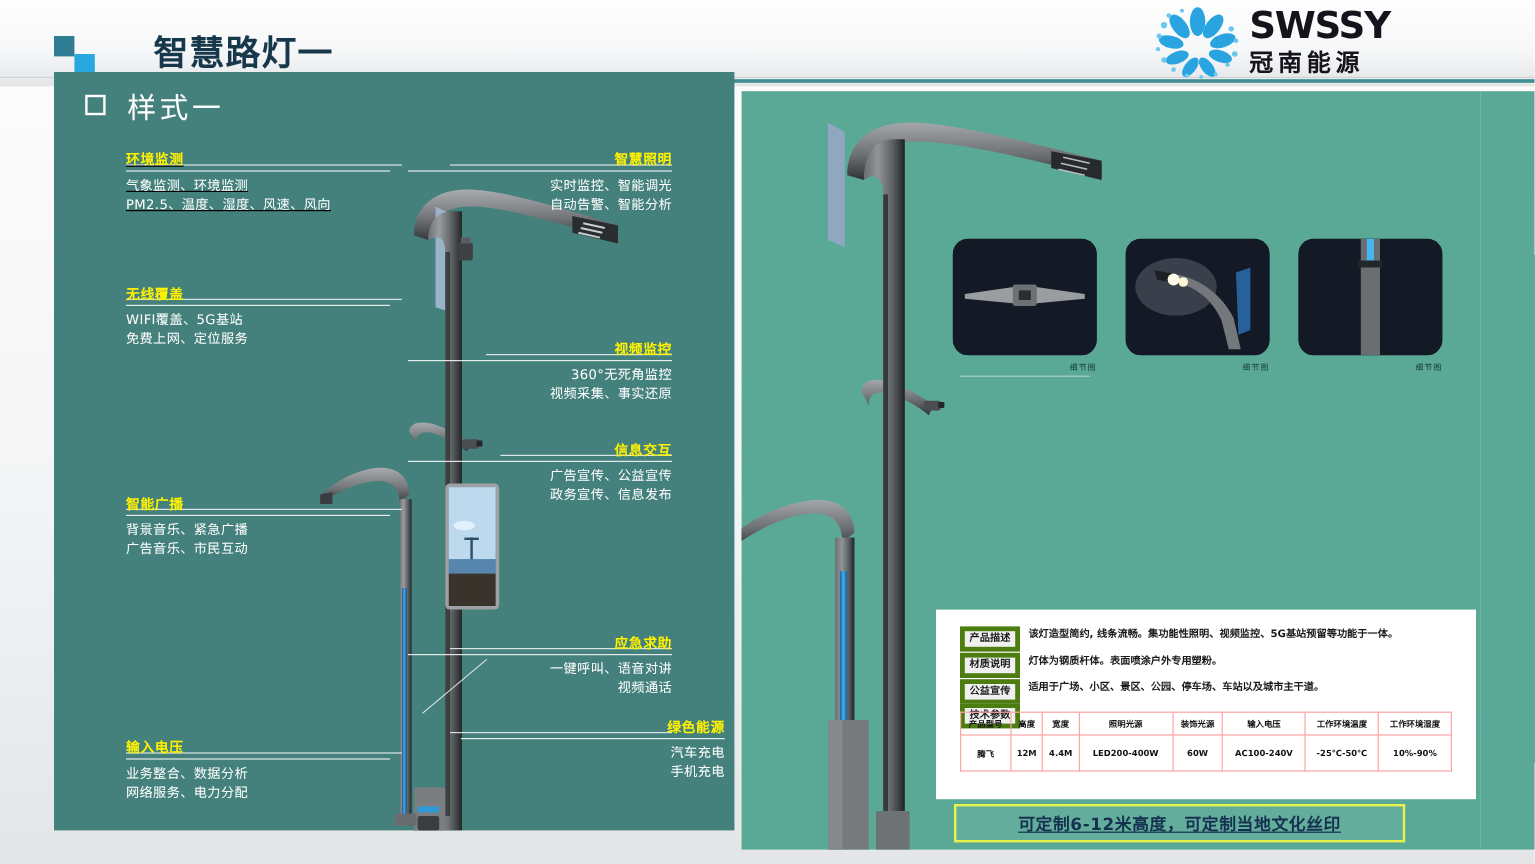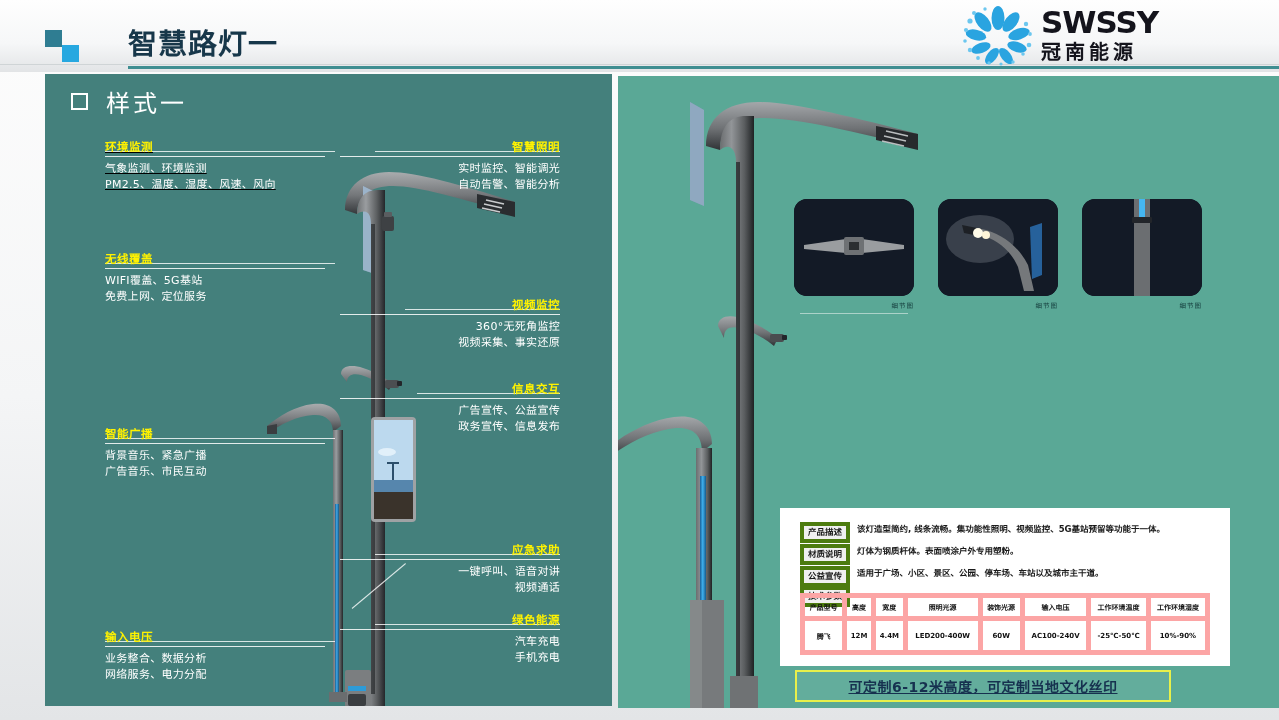--- a/index.html
+++ b/index.html
@@ -30,21 +30,21 @@
   .logo-wrap{position:absolute;right:10px;top:2px;width:320px;height:66px;}
   .logo-mark{position:absolute;left:10px;top:2px;width:78px;height:62px;}
   .logo-text{position:absolute;left:92px;top:4px;width:220px;}
   .logo-name{font-family:"DejaVu Sans","Liberation Sans",sans-serif;
     font-size:31px;font-weight:bold;color:#14141c;letter-spacing:-1px;line-height:32px;}
   .logo-sub{font-family:"DejaVu Sans","Liberation Sans",sans-serif;
     font-size:20px;font-weight:bold;color:#14141c;letter-spacing:4px;line-height:24px;
     margin-top:2px;}
 
   
-  .panel-left{position:absolute;left:45px;top:74px;width:567px;height:632px;
+  .panel-left{position:absolute;left:45px;top:60px;width:567px;height:632px;
     background:#44807c;}
   .panel-right{position:absolute;left:618px;top:76px;width:616px;height:632px;
     background:#5aa896;}
   .edge-right{position:absolute;left:1234px;top:76px;width:45px;height:632px;
     background:#5aa896;}
 
   
   .sec-title{position:absolute;left:26px;top:10px;display:flex;align-items:center;gap:18px;}
   .sec-box{width:17px;height:17px;border:2px solid #ffffff;box-sizing:border-box;}
   .sec-text{font-family:"DejaVu Sans","Liberation Sans",sans-serif;
@@ -74,21 +74,21 @@
 
   
   .spec{position:absolute;left:780px;top:508px;width:450px;height:158px;background:#ffffff;}
   .spec-row{position:absolute;left:20px;display:flex;align-items:flex-start;gap:7px;}
   .spec-tag{border:4px solid #4d7c0f;background:#f0f0f0;padding:1px 4px;
     font-size:8.5px;font-weight:bold;color:#1a1a1a;white-space:nowrap;line-height:11px;
     font-family:"DejaVu Sans","Liberation Sans",sans-serif;}
   .spec-txt{font-size:8.5px;color:#1a1a1a;font-weight:bold;line-height:12px;white-space:nowrap;
     font-family:"DejaVu Sans","Liberation Sans",sans-serif;padding-top:1px;}
   table.tech{position:absolute;left:20px;top:85px;border-collapse:collapse;width:410px;}
-  table.tech th,table.tech td{border:5px solid #fca5a5;font-size:7px;color:#111;
+  table.tech th,table.tech td{border:1px solid #fca5a5;font-size:7px;color:#111;
     font-family:"DejaVu Sans","Liberation Sans",sans-serif;text-align:center;
     padding:3px 1px;font-weight:bold;}
   table.tech th{height:12px;}
   table.tech td{height:23px;vertical-align:middle;}
 
   
   .banner{position:absolute;left:795px;top:670px;width:372px;height:28px;
     border:2px solid #e8f04a;background:rgba(255,255,255,.06);
     display:flex;align-items:center;justify-content:center;}
   .banner span{font-family:"DejaVu Sans","Liberation Sans",sans-serif;
@@ -286,21 +286,21 @@
       <div class="d">视频通话</div>
     </div>
 
     <div class="callout right" style="left:295px;top:308px;width:220px;">
       <div class="ttl">信息交互</div>
       <div class="ln"></div>
       <div class="d">广告宣传、公益宣传</div>
       <div class="d">政务宣传、信息发布</div>
     </div>
 
-    <div class="callout right" style="left:295px;top:539px;width:220px;">
+    <div class="callout right" style="left:295px;top:539px;width:220px;padding-left:44px;">
       <div class="ttl">绿色能源</div>
       <div class="ln"></div>
       <div class="d">汽车充电</div>
       <div class="d">手机充电</div>
     </div>
   </div>
 
   <div class="panel-right">
 
     <div class="art" style="left:0;top:0;width:616px;height:632px;">

